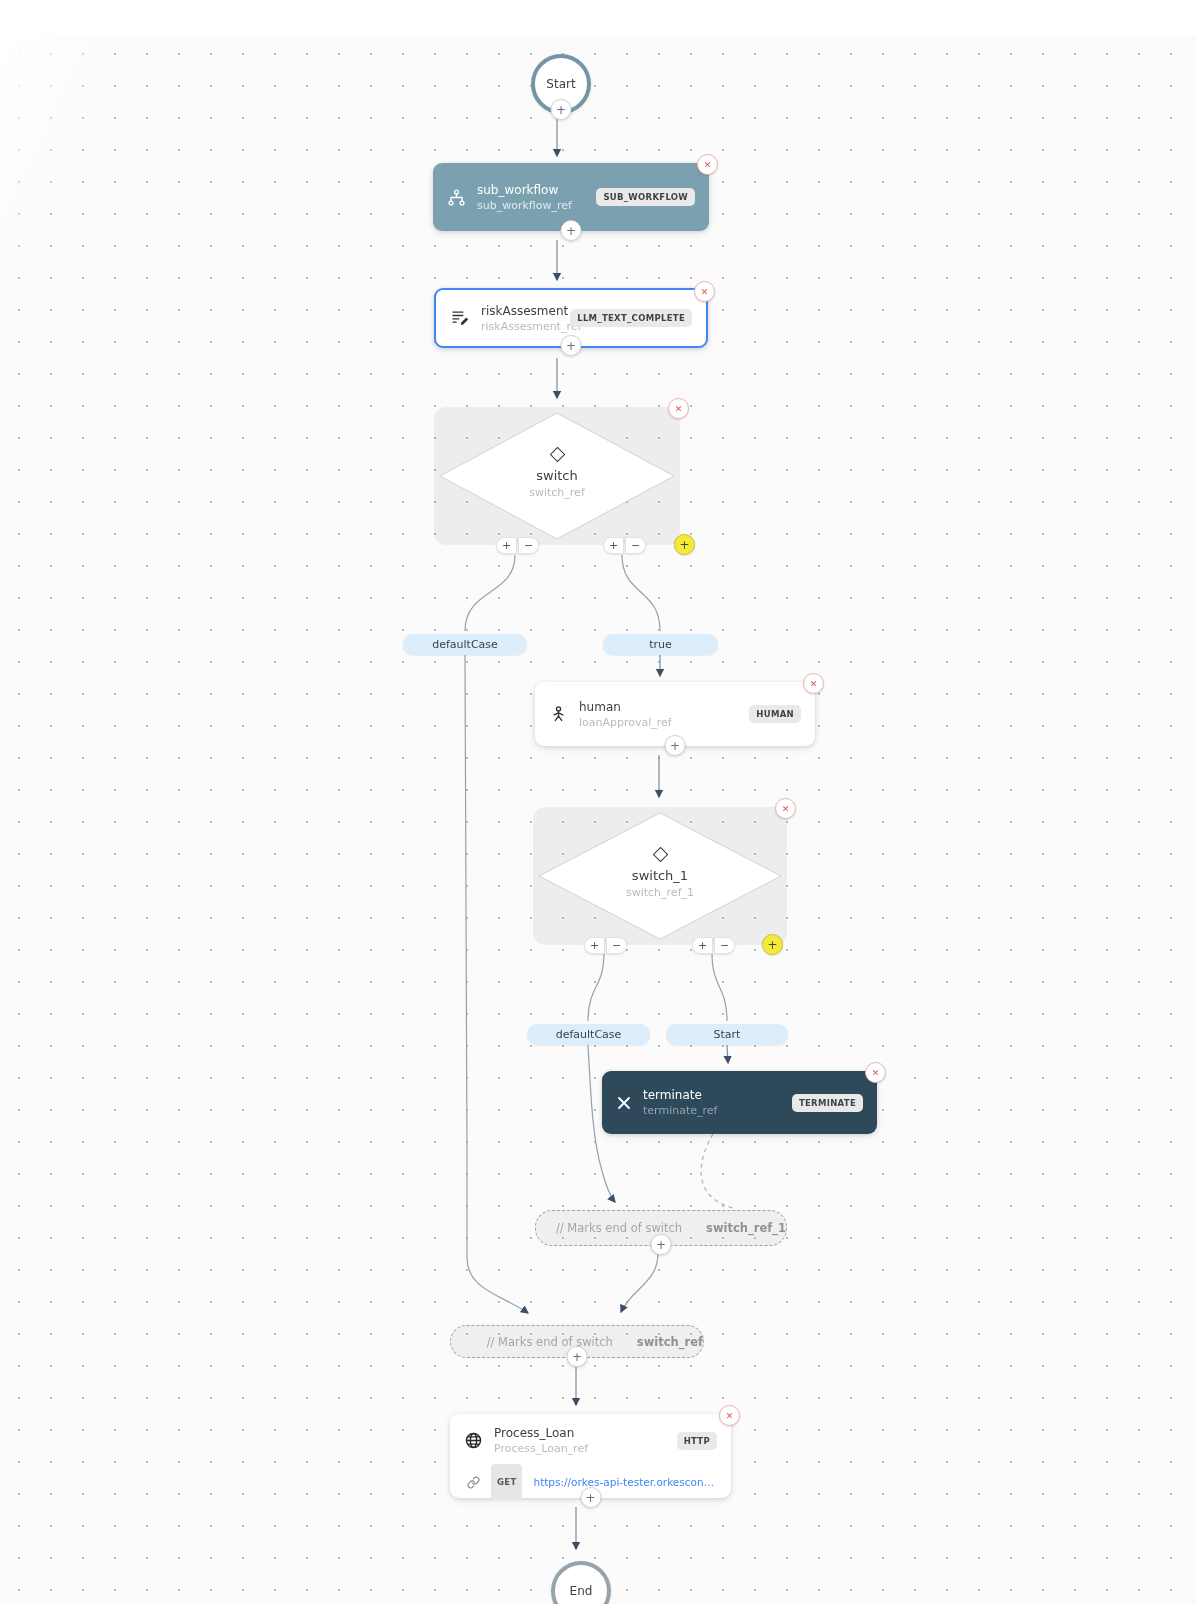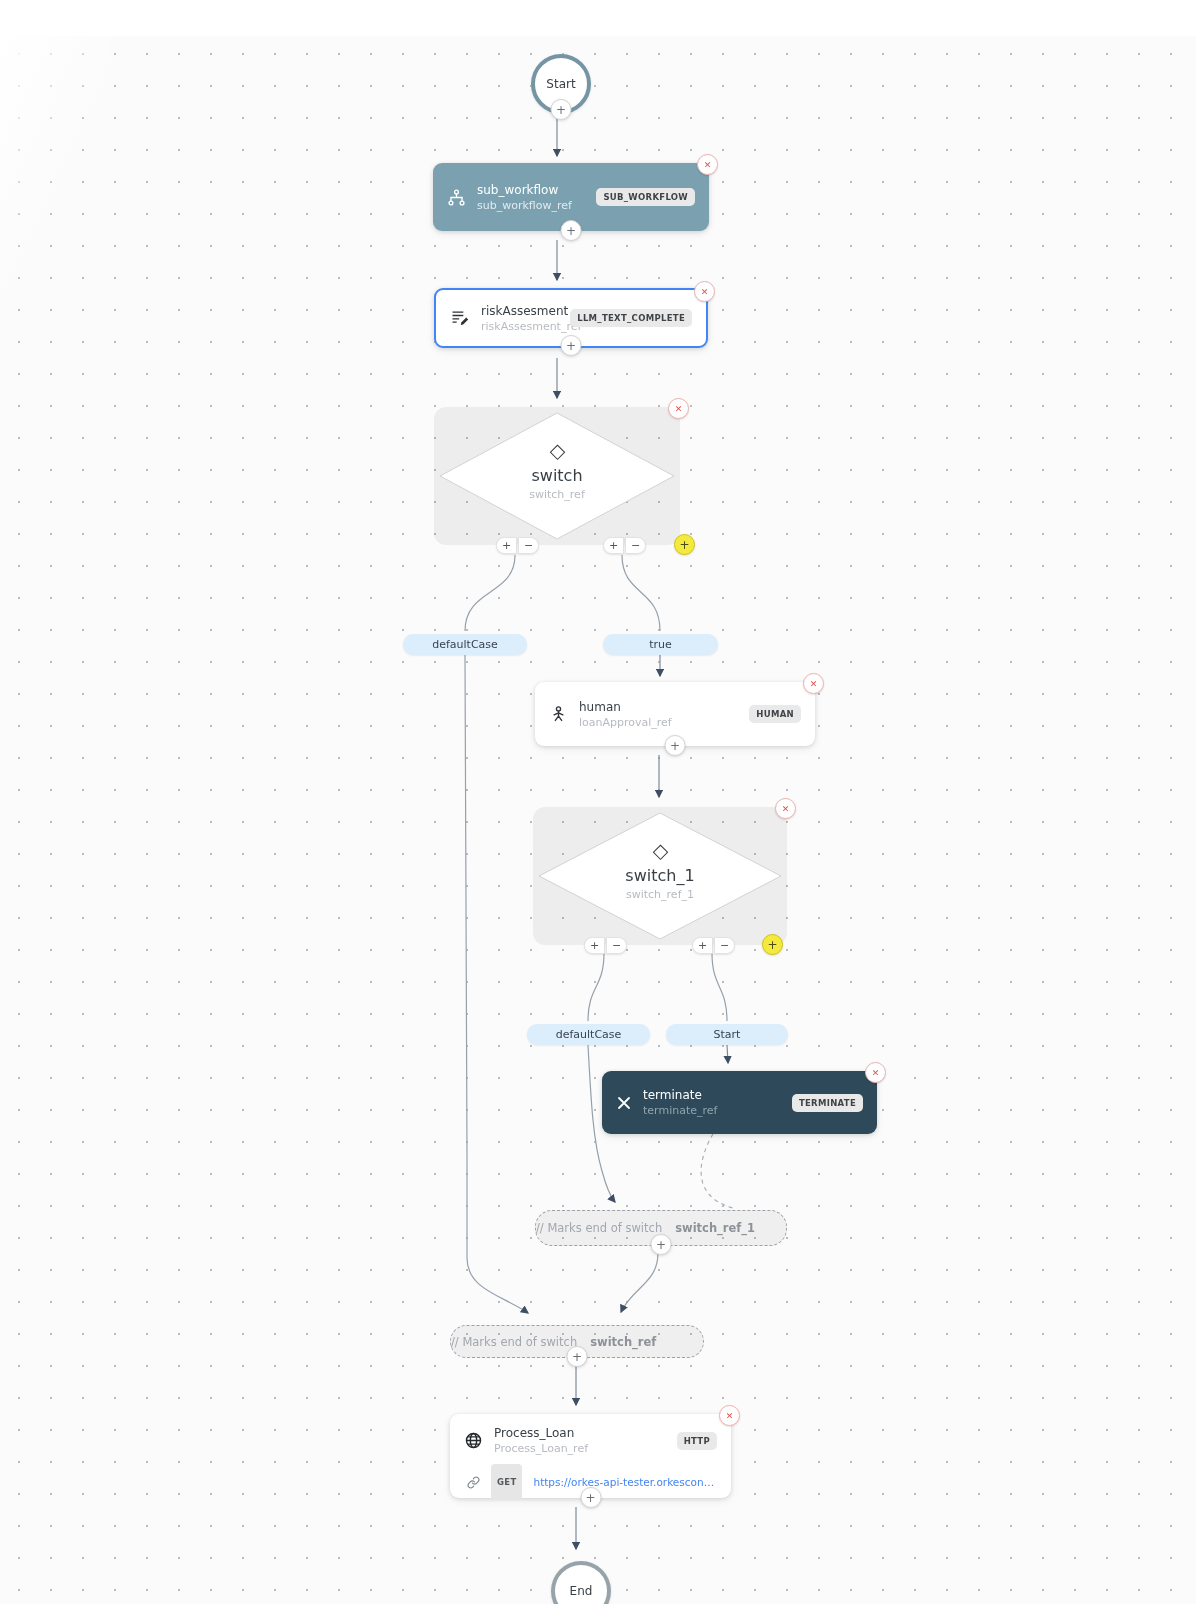--- a/index.html
+++ b/index.html
@@ -46,38 +46,38 @@
     display:flex;align-items:center;justify-content:center;box-shadow:0 1px 2px rgba(0,0,0,.12);cursor:pointer;}
   .plus-btn{position:absolute;left:50%;bottom:-10px;transform:translateX(-50%);width:19px;height:19px;
     border-radius:50%;background:#fff;border:1px solid #d4d4d4;color:#6b7075;font-size:12px;line-height:1;
     display:flex;align-items:center;justify-content:center;box-shadow:0 1px 3px rgba(0,0,0,.15);cursor:pointer;}
 
   .switch-box{position:absolute;background:rgba(70,72,75,.075);border-radius:12px;}
   .switch-box svg{position:absolute;left:0;top:0;}
   .dlabel{position:absolute;left:0;right:0;top:50%;transform:translateY(-54%);
     display:flex;flex-direction:column;align-items:center;gap:3px;}
   .diamond-ico{width:9px;height:9px;border:1.6px solid #33393f;transform:rotate(45deg);margin-bottom:5px;}
-  .dlabel .title{font-size:16px;font-weight:500;color:#383f45;}
+  .dlabel .title{font-size:13px;font-weight:500;color:#383f45;}
   .dlabel .ref{font-size:11px;color:#b7bbc0;}
 
   .pm-group{position:absolute;display:flex;gap:1px;height:17px;}
   .pm{width:19px;background:#fff;border:1px solid #e2e2e2;color:#555;font-size:11px;line-height:1;
     display:flex;align-items:center;justify-content:center;box-shadow:0 1px 2px rgba(0,0,0,.10);cursor:pointer;}
   .pm.l{border-radius:9px 0 0 9px;}
   .pm.r{border-radius:0 9px 9px 0;}
   .yellow-plus{position:absolute;width:19px;height:19px;border-radius:50%;
     background:var(--yellow-add,#F4EA3D);border:1px solid #cfc21a;color:#4c4a12;font-size:12px;line-height:1;
     display:flex;align-items:center;justify-content:center;box-shadow:0 1px 2px rgba(0,0,0,.12);cursor:pointer;}
 
   .case-pill{position:absolute;height:21px;background:var(--case-pill-bg,#DCEDFB);border-radius:10px;
     display:flex;align-items:center;justify-content:center;font-size:11px;color:#394450;
     box-shadow:0 1px 2px rgba(0,0,0,.07);cursor:pointer;}
 
   .marks-pill{position:absolute;border:1.3px dashed #9ba1a8;border-radius:17px;background:rgba(120,125,130,.09);
-    display:flex;align-items:center;justify-content:flex-start;gap:13px;font-size:11.5px;color:#a2a7ad;}
+    display:flex;align-items:center;justify-content:flex-end;gap:24px;font-size:11.5px;color:#a2a7ad;}
   .marks-pill .mref{font-weight:bold;color:#8d9298;}
 
   .proc-body{display:flex;flex-direction:column;width:100%;padding:12px 0 10px 0;gap:9px;}
   .proc-row{display:flex;align-items:center;gap:11px;min-width:0;}
   .mini-badge{background:#e6e6e6;color:#55595d;font-size:8.5px;font-weight:bold;letter-spacing:.3px;
     padding:13px 6px;border-radius:4px;flex:0 0 auto;}
   .url{font-size:10.5px;color:var(--link-color,#4285F4);white-space:nowrap;overflow:hidden;
     text-overflow:ellipsis;min-width:0;cursor:pointer;}
   .ico{flex:0 0 auto;display:flex;align-items:center;justify-content:center;}
 </style>

